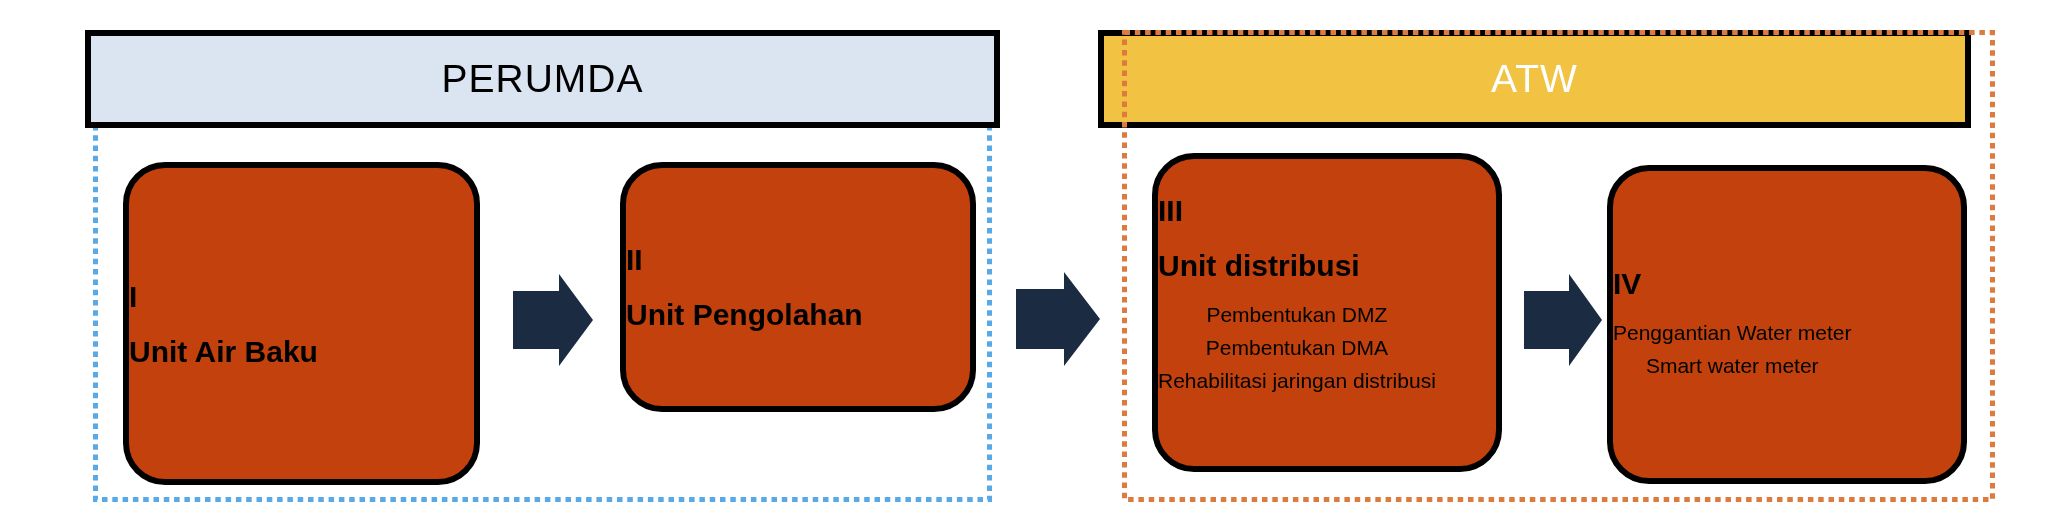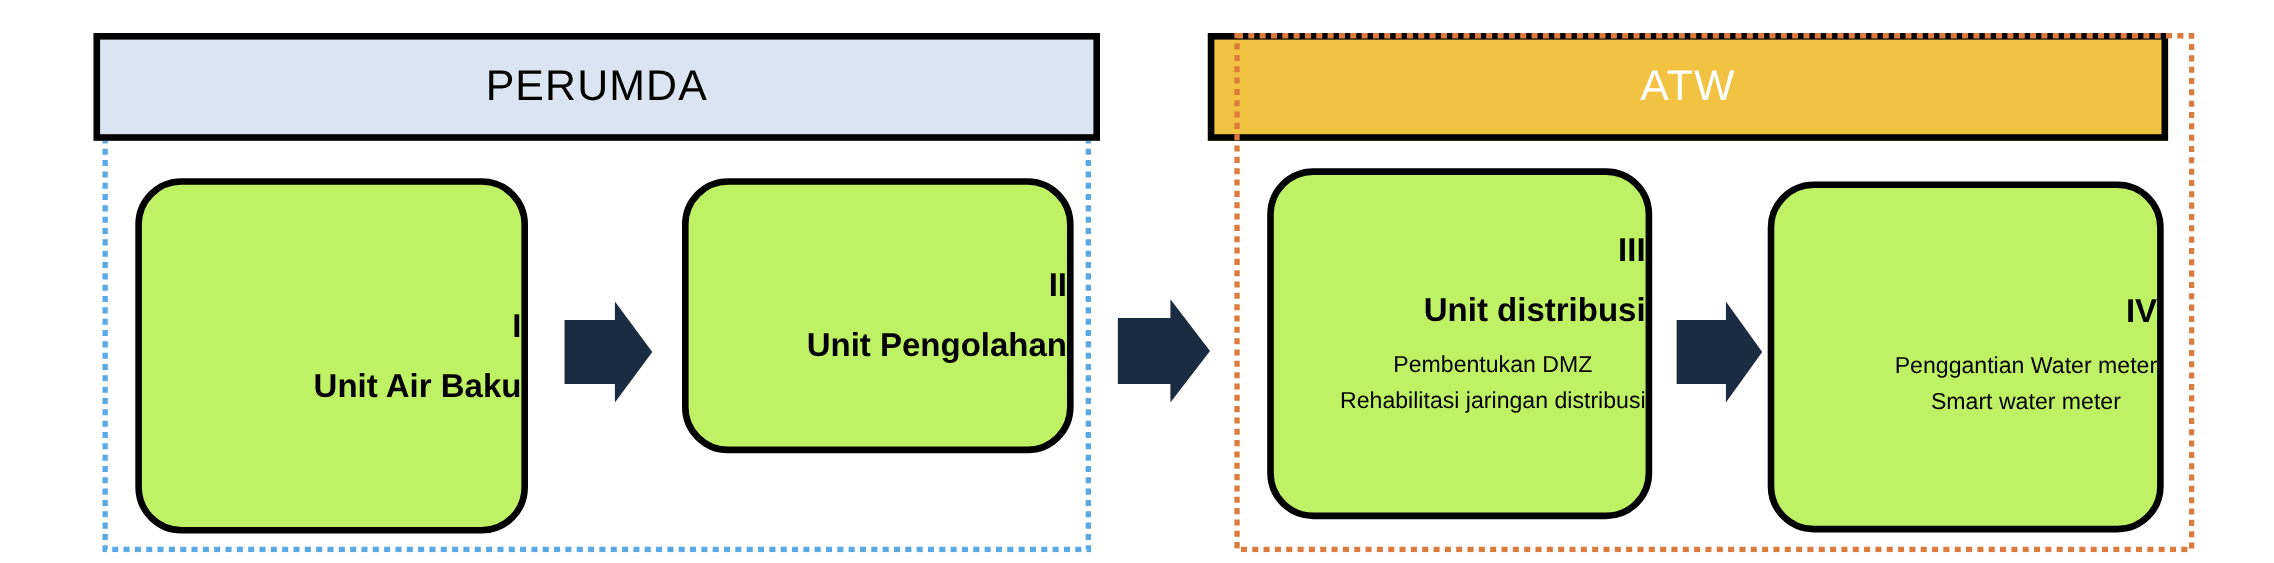--- a/index.html
+++ b/index.html
@@ -31,26 +31,26 @@
     letter-spacing: 1px;
     z-index: 2;
   }
   .band-perumda { left: 85px;   width: 915px; background: #dbe5f1; color: #000000; }
   .band-atw     { left: 1098px; width: 873px; background: #f2c243; color: #ffffff; }
 
   
   .card {
     position: absolute;
     box-sizing: border-box;
-    background: #bef264;
+    background: #c2410c;
     border: 6px solid #000000;
     border-radius: 42px;
     display: flex;
     flex-direction: column;
-    align-items: flex-end;
+    align-items: flex-start;
     justify-content: center;
     text-align: center;
     z-index: 1;
     color: #000000;
   }
   .card-i   { left: 123px;  top: 162px; width: 357px; height: 323px; }
   .card-ii  { left: 620px;  top: 162px; width: 356px; height: 250px; }
   .card-iii { left: 1152px; top: 153px; width: 350px; height: 319px; padding-bottom: 34px; }
   .card-iv  { left: 1607px; top: 165px; width: 360px; height: 319px; }
 
@@ -101,20 +101,21 @@
 
   <svg class="outline outline-atw" width="873" height="472">
     <rect x="2.5" y="2.5" width="868" height="467" fill="none" stroke-width="5" stroke-dasharray="5.5 4.8" stroke="#dd7b3e"></rect>
   </svg>
 
   <div class="card card-iii">
     <div class="card-number">III</div>
     <div class="card-title">Unit distribusi</div>
     <div class="card-items">
       <div>Pembentukan DMZ</div>
+      <div>Pembentukan DMA</div>
       <div>Rehabilitasi jaringan distribusi</div>
     </div>
   </div>
 
   <svg class="arrow arrow-3" width="78" height="92" viewBox="0 0 78 92">
     <polygon points="0,17 45,17 45,0 78,46 45,92 45,75 0,75" fill="#1a2b42"></polygon>
   </svg>
 
   <div class="card card-iv">
     <div class="card-number">IV</div>

